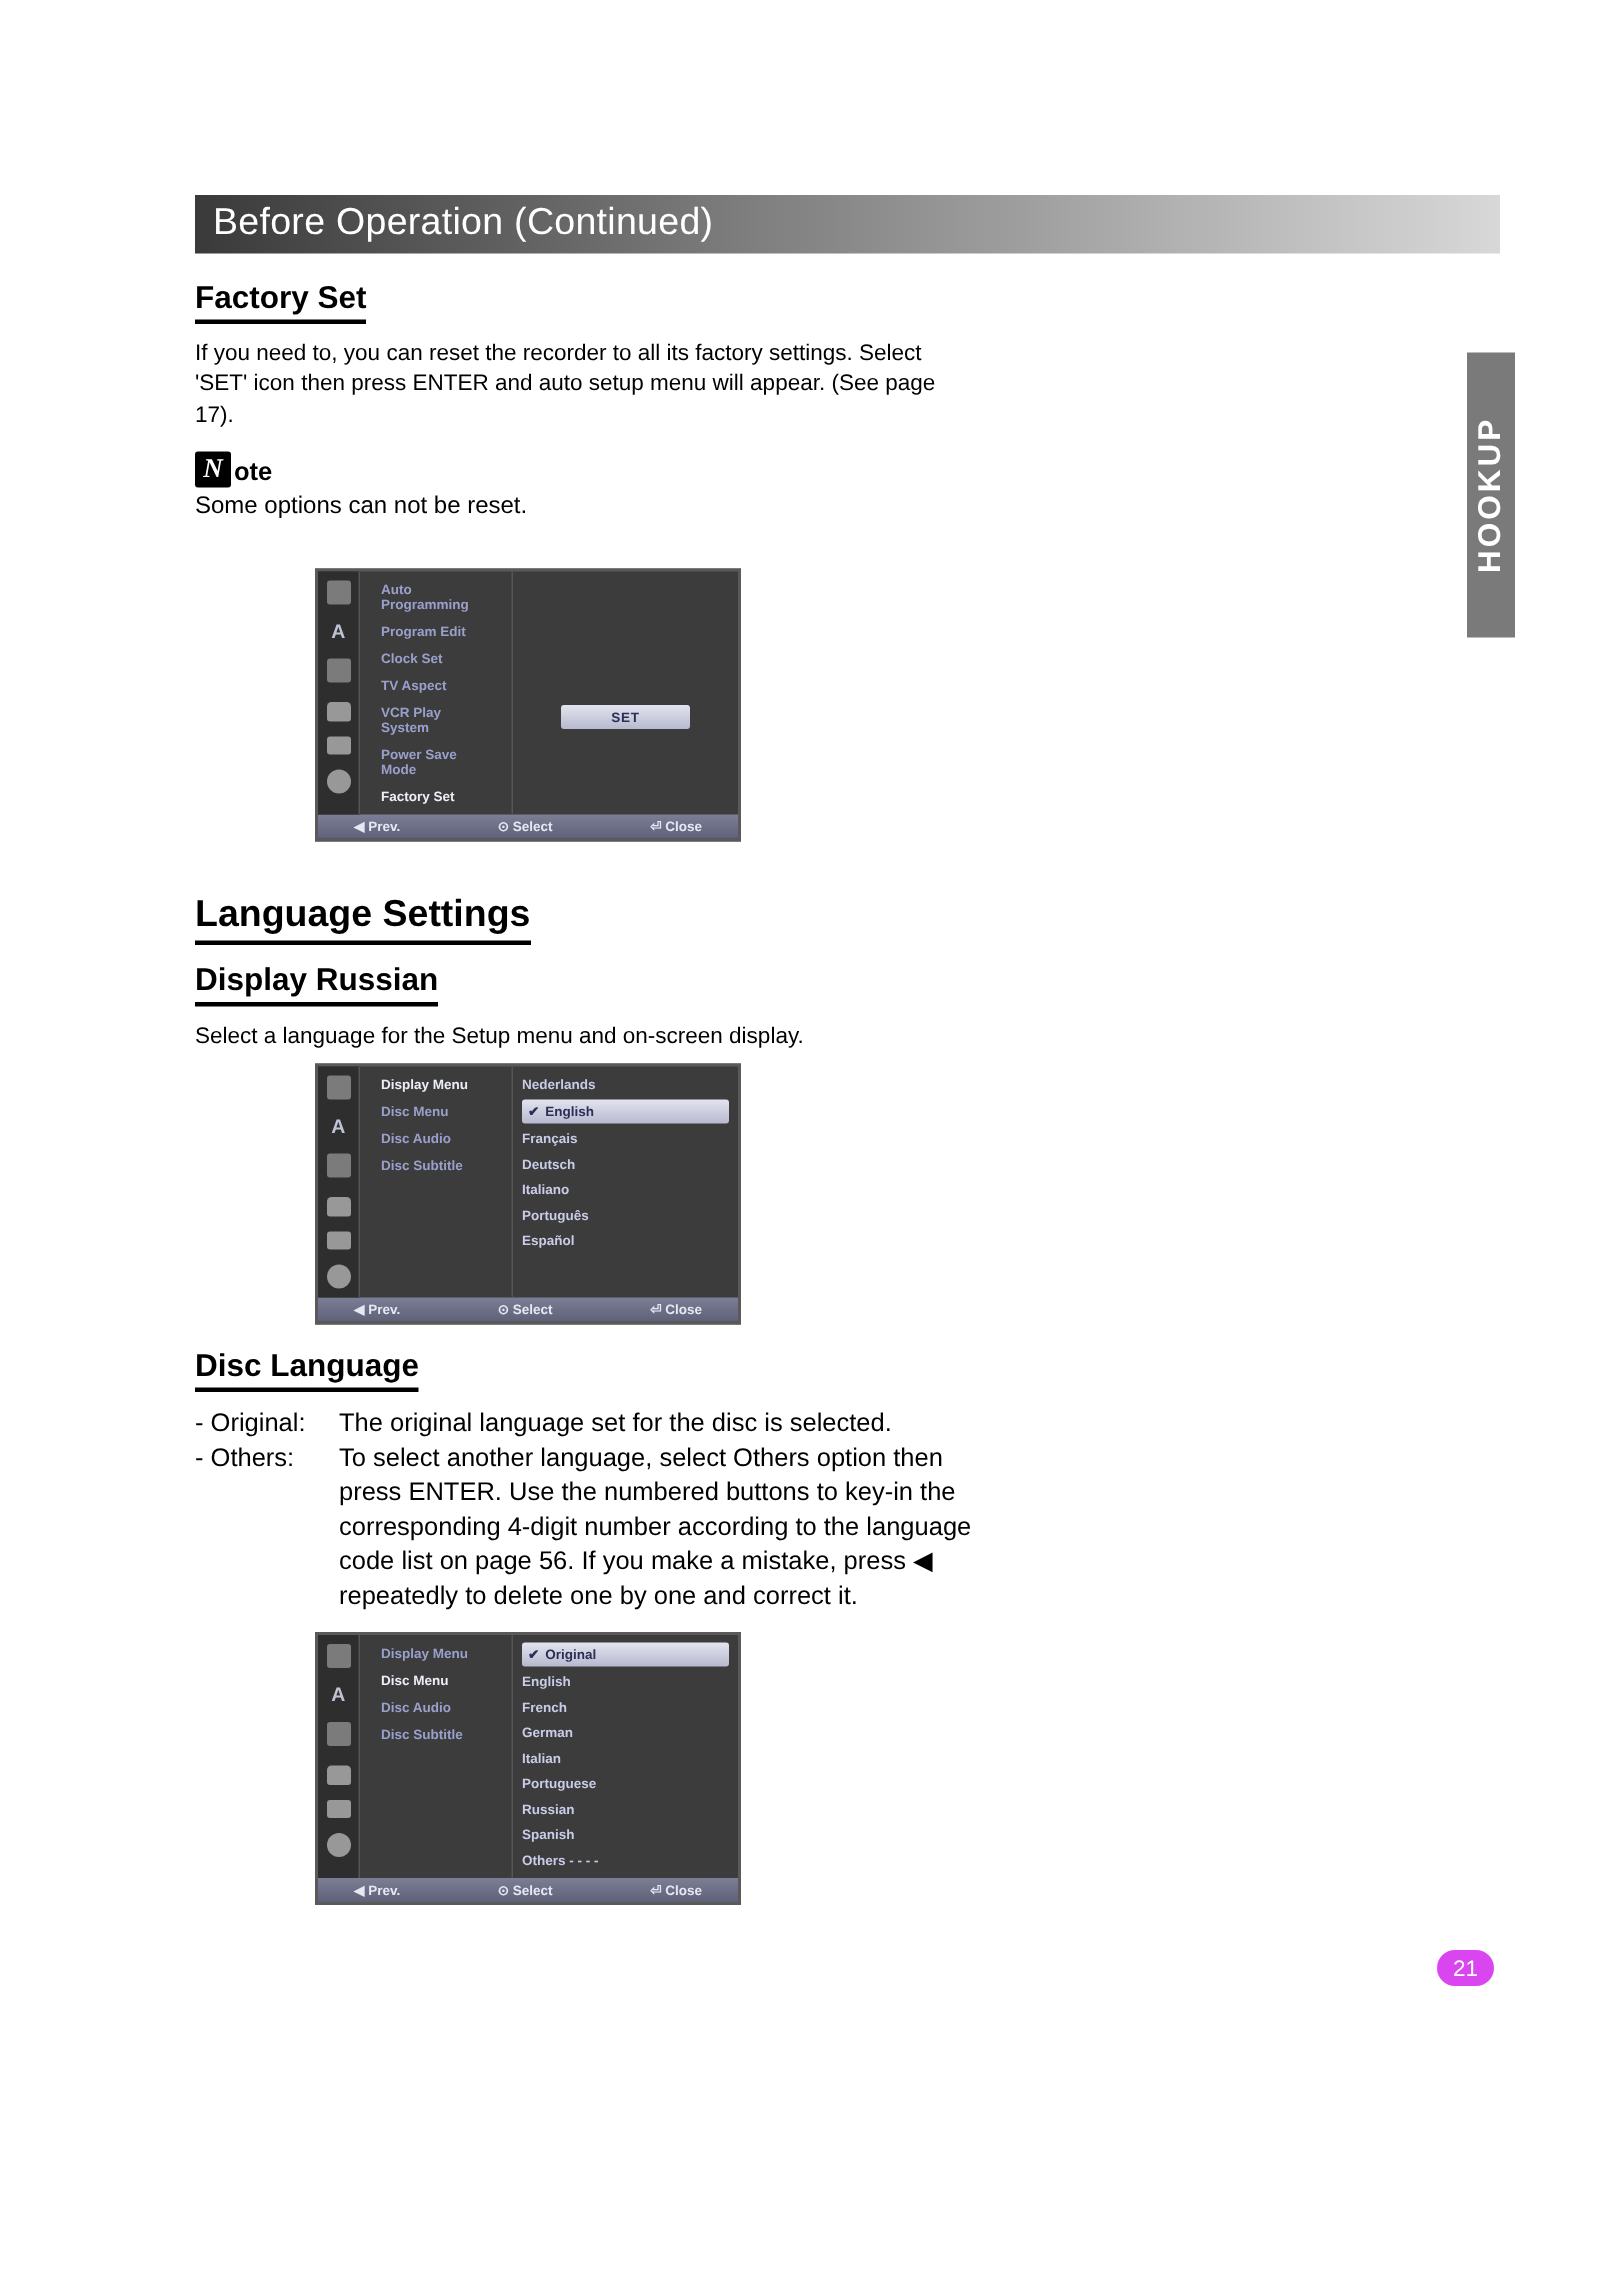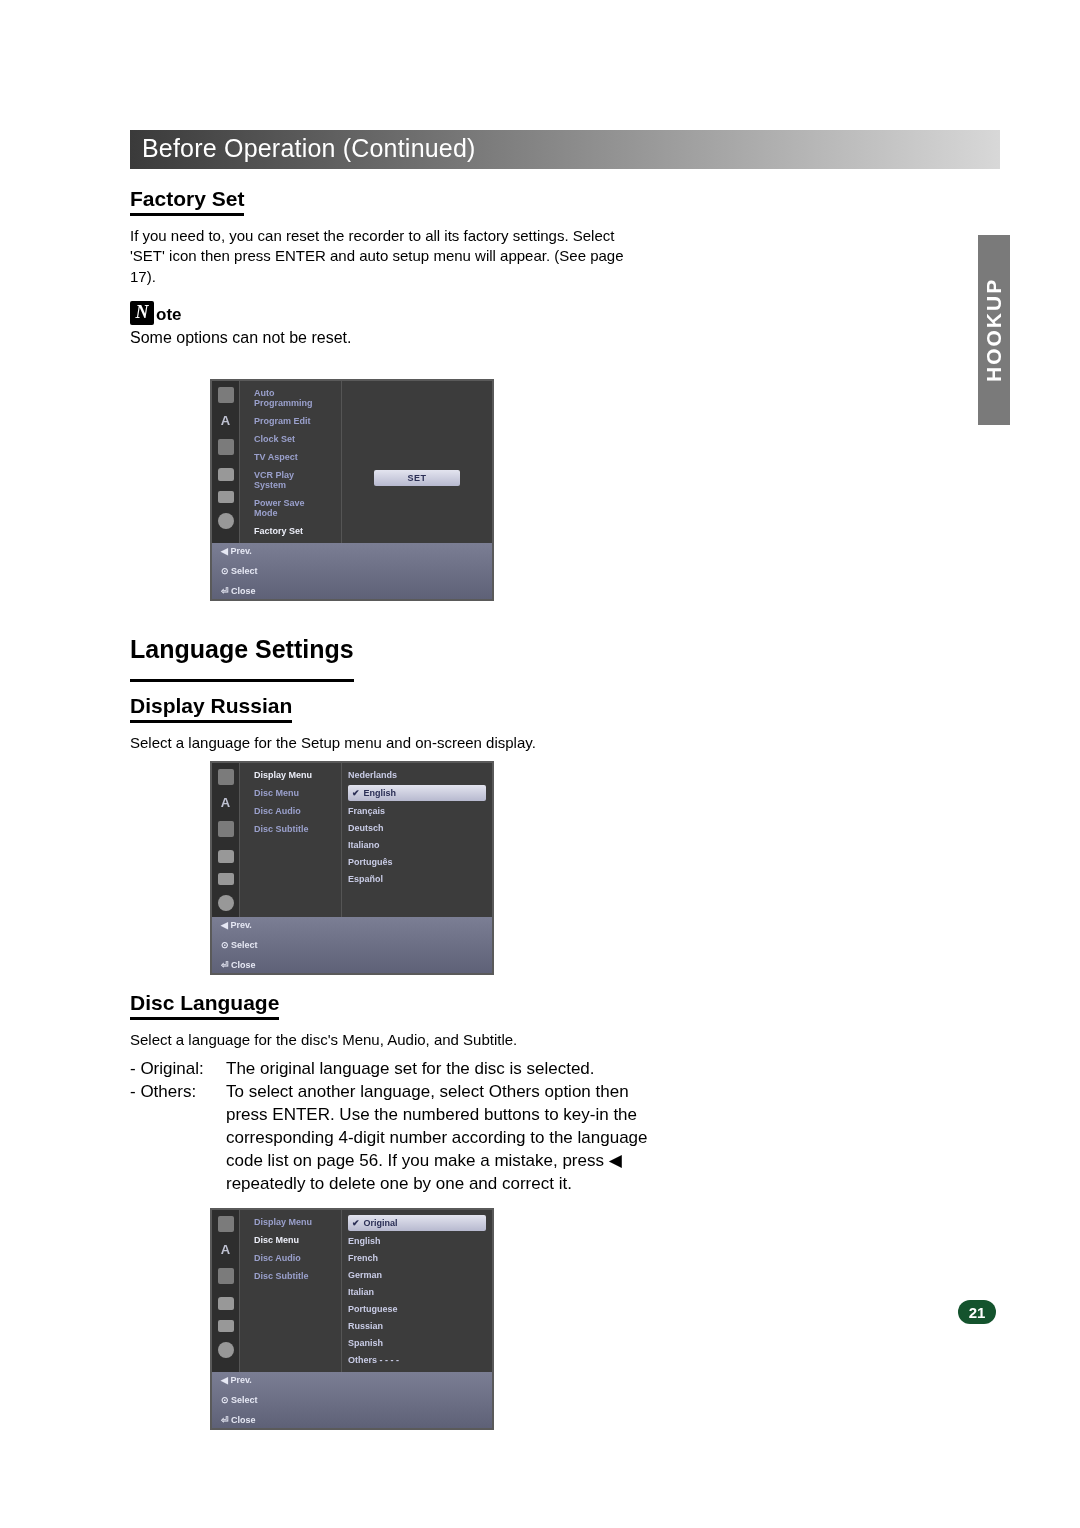--- a/index.html
+++ b/index.html
@@ -135,34 +135,33 @@
       align-self:center;
       letter-spacing:0.5px;
     }
     .check { font-size:9px; }
     .osd-footer {
       background: linear-gradient(#7b7e94,#5e6177);
       color:#e6e8f4;
       font-size:9px;
       font-weight:bold;
       display:flex;
-      justify-content:center;
+      justify-content:space-between;
       gap:10px;
-      padding:3px 9px;
-      flex-direction:column;
+      padding:3px 24px;
     }
     .osd-footer span { display:inline-flex; align-items:center; gap:3px; }
 
     .section-title {
       font-size: 25px;
       font-weight: bold;
       border-bottom: 3px solid #000;
       display: inline-block;
       margin: 18px 0 12px 0;
-      padding-bottom: 15px;
+      padding-bottom: 3px;
     }
 
     .indent-list {
       font-size: 17px;
       line-height: 1.35;
       max-width: 530px;
     }
     .indent-list .row { display:flex; }
     .indent-list .lbl { flex: 0 0 96px; }
     .indent-list .txt { flex:1; }
@@ -184,28 +183,28 @@
       font-size: 21px;
       font-weight: bold;
       letter-spacing: 2px;
     }
     .page-number {
       position: absolute;
       right: 84px;
       top: 1300px;
       width: 38px;
       height: 24px;
-      background: #14532d;
+      background: #d946ef;
       color: #fff;
       border-radius: 12px;
       display: flex;
       align-items: center;
       justify-content: center;
       font-size: 15px;
-      font-weight: bold;
+      font-weight: normal;
     }
   </style>
 </head>
 <body>
 
 <div class="page">
 
   <div class="section-header">Before Operation (Continued)</div>
 
   
@@ -287,21 +286,20 @@
     </div>
     <div class="osd-footer">
       <span>◀ Prev.</span>
       <span>⊙ Select</span>
       <span>⏎ Close</span>
     </div>
   </div>
 
   
   <div class="subheading">Disc Language</div>
-  <div class="body-text">Select a language for the disc's Menu, Audio, and Subtitle.</div>
   <div class="indent-list">
     <div class="row">
       <div class="lbl">- Original:</div>
       <div class="txt">The original language set for the disc is selected.</div>
     </div>
     <div class="row">
       <div class="lbl">- Others:</div>
       <div class="txt">To select another language, select Others option then press ENTER. Use the numbered buttons to key-in the corresponding 4-digit number according to the language code list on page 56. If you make a mistake, press ◀ repeatedly to delete one by one and correct it.</div>
     </div>
   </div>

